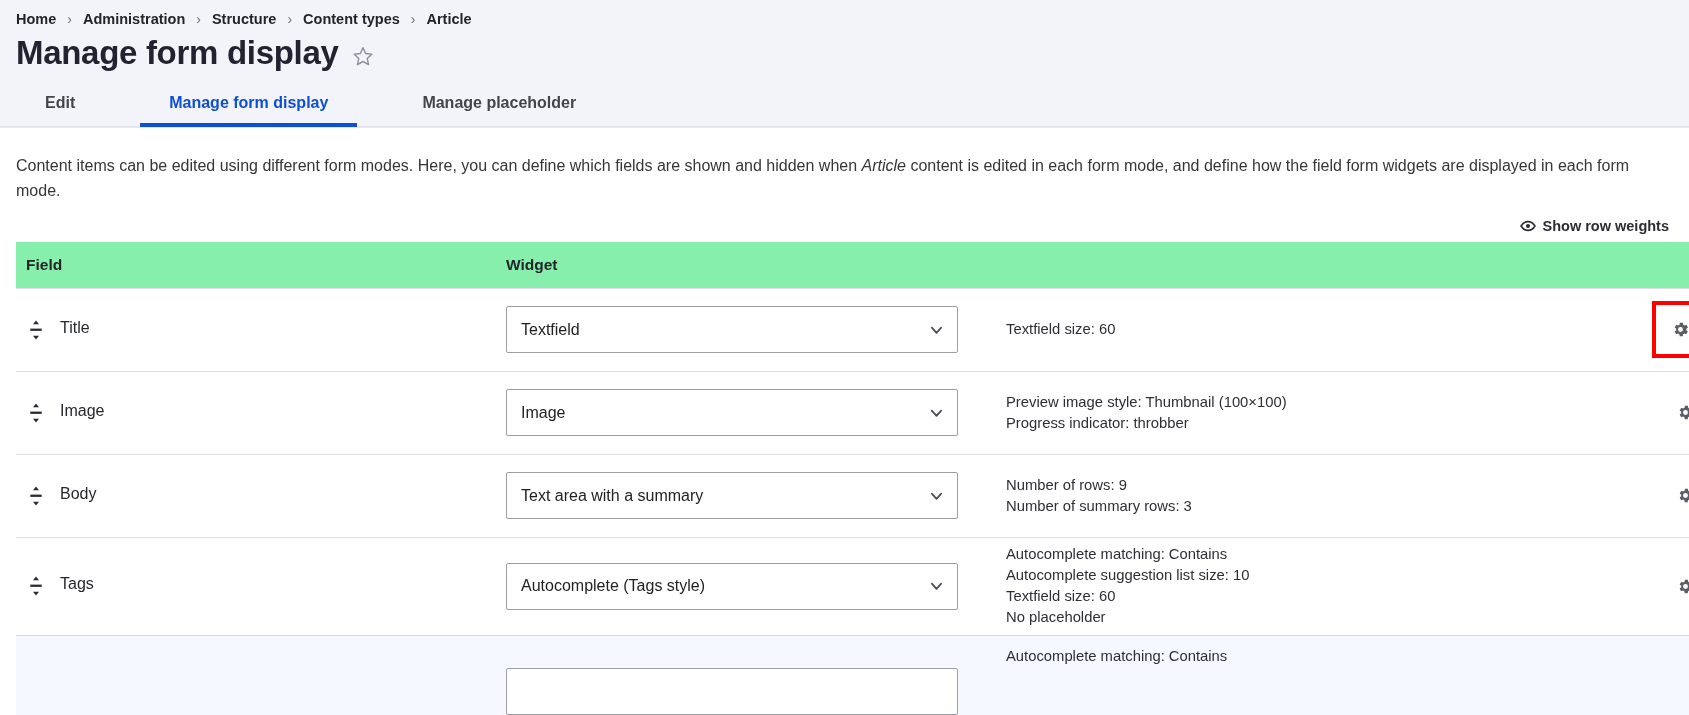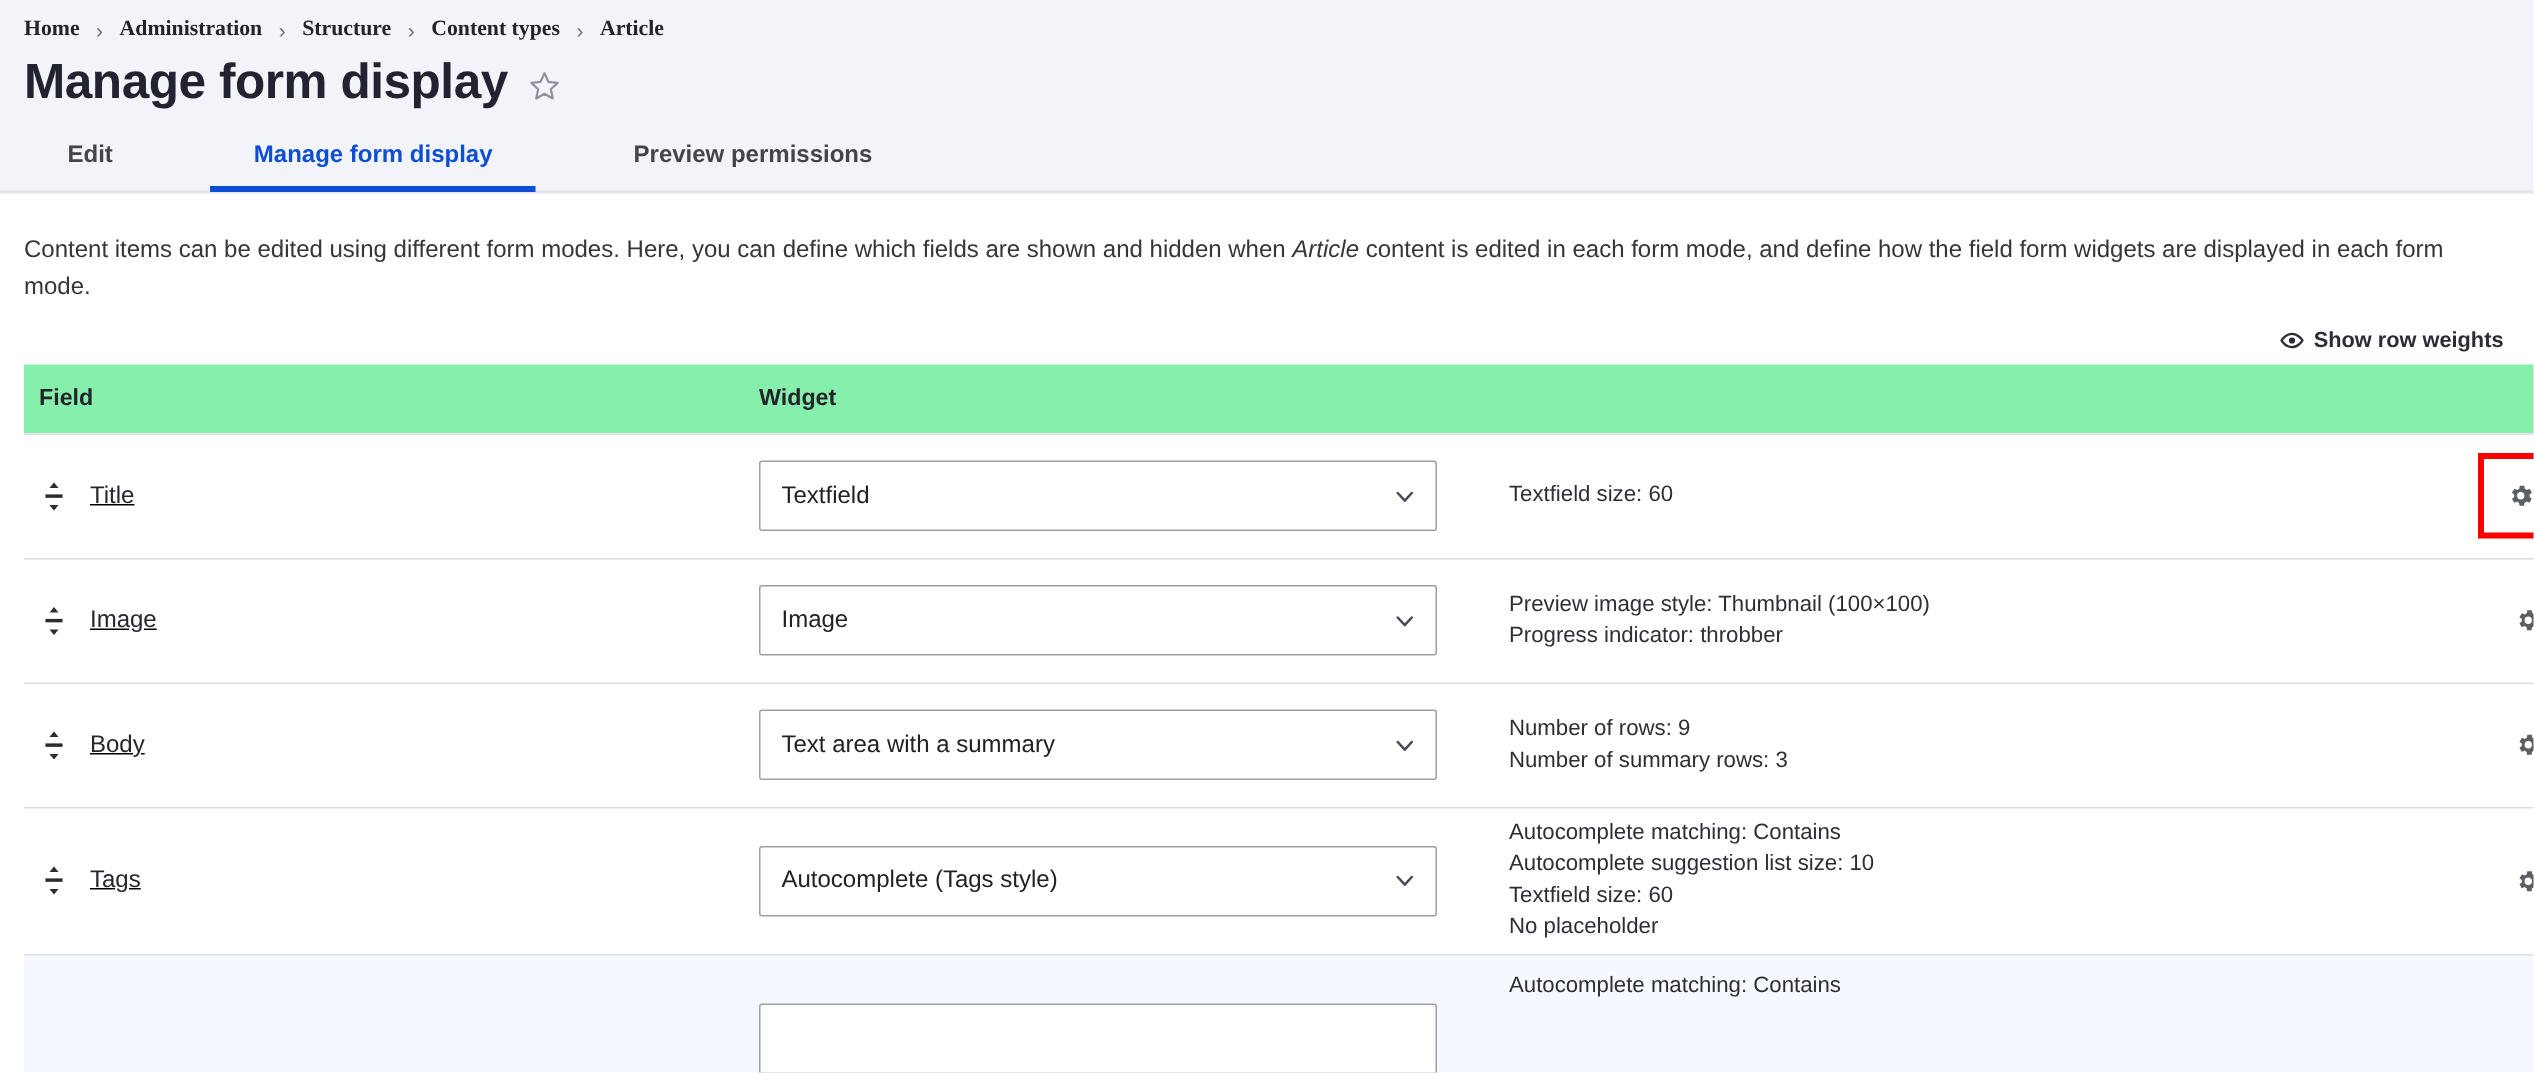--- a/index.html
+++ b/index.html
@@ -20,21 +20,21 @@
   }
   .breadcrumb {
     display: flex;
     align-items: center;
     gap: 9px;
     padding: 11px 0 4px 16px;
     font-size: 14.5px;
     font-weight: 700;
     color: #232429;
   }
-  .breadcrumb .crumb { color: #232429; text-decoration: none; white-space: nowrap; font-family: Liberation Serif, serif; }
+  .breadcrumb .crumb { color: #232429; text-decoration: none; white-space: nowrap; }
   .breadcrumb .sep {
     color: #6b6f7a;
     font-size: 14px;
     font-weight: 400;
     line-height: 1;
     padding: 0 2px;
   }
   .title-row {
     display: flex;
     align-items: center;
@@ -146,24 +146,22 @@
     border-bottom: 1px solid #dcdde3;
     vertical-align: middle;
     padding: 0;
     background: #fff;
   }
   tr.field-row { height: 83px; }
   tr.field-row.highlight-row td { background: #f5f8fe; }
 
   .cell-field {
     display: flex;
-    align-items: center;
     gap: 14px;
     padding-left: 10px;
-    text-decoration: underline;
   }
   .drag-handle {
     width: 20px; height: 22px;
     display: inline-flex;
     align-items: center;
     justify-content: center;
     color: #2b2c31;
     cursor: move;
     flex: 0 0 auto;
   }
@@ -257,21 +255,21 @@
     <span class="star-icon">
       <svg viewBox="0 0 24 24" fill="none" stroke="currentColor" stroke-width="1.6" stroke-linejoin="round">
         <polygon points="12,3 14.9,9.3 21.6,10.1 16.6,14.7 18,21.4 12,18 6,21.4 7.4,14.7 2.4,10.1 9.1,9.3"></polygon>
       </svg>
     </span>
   </div>
 
   <div class="tabs">
     <a class="tab" href="#">Edit</a>
     <a class="tab active" href="#">Manage form display</a>
-    <a class="tab" href="#">Preview permissions</a>
+    <a class="tab" href="#">Manage placeholder</a>
   </div>
 </div>
 
 <div class="main">
 
   <p class="intro"><span>Content items can be edited using different form modes. Here, you can define which fields are shown and hidden when </span><i>Article</i><span> content is edited in each form mode, and define how the field form widgets are displayed in each form mode.</span></p>
 
   <div class="rowweights-bar">
     <a class="rowweights" href="#">
       <span class="eye-icon">

